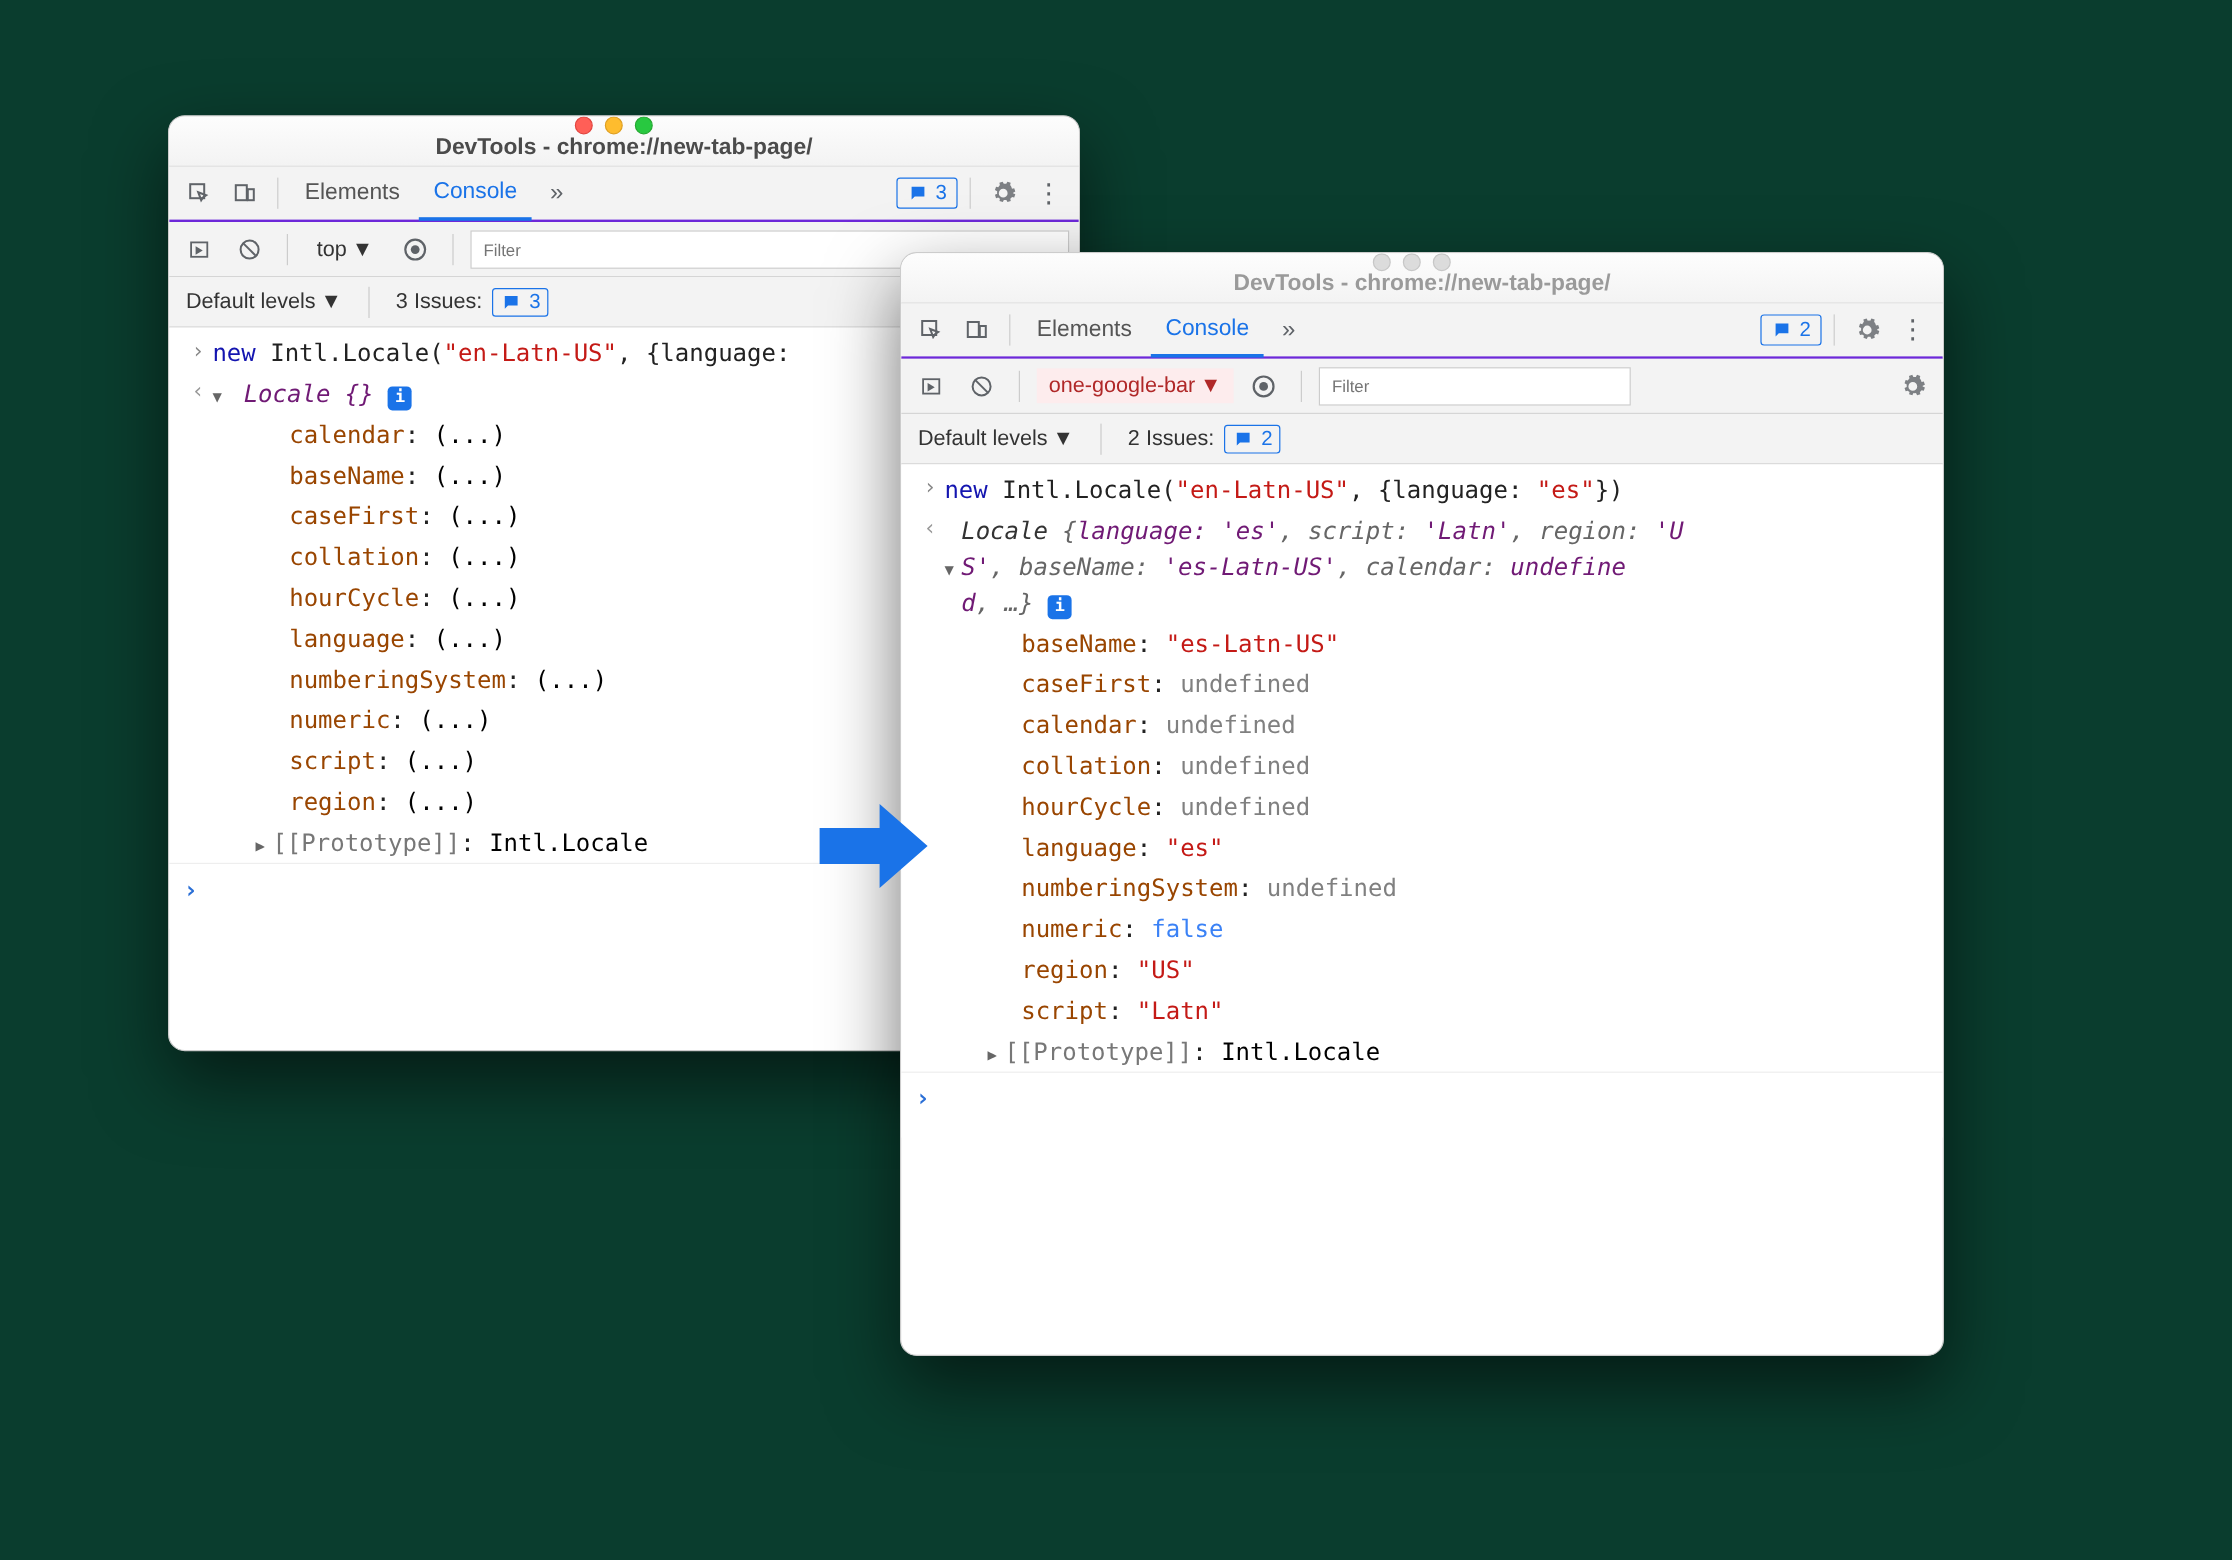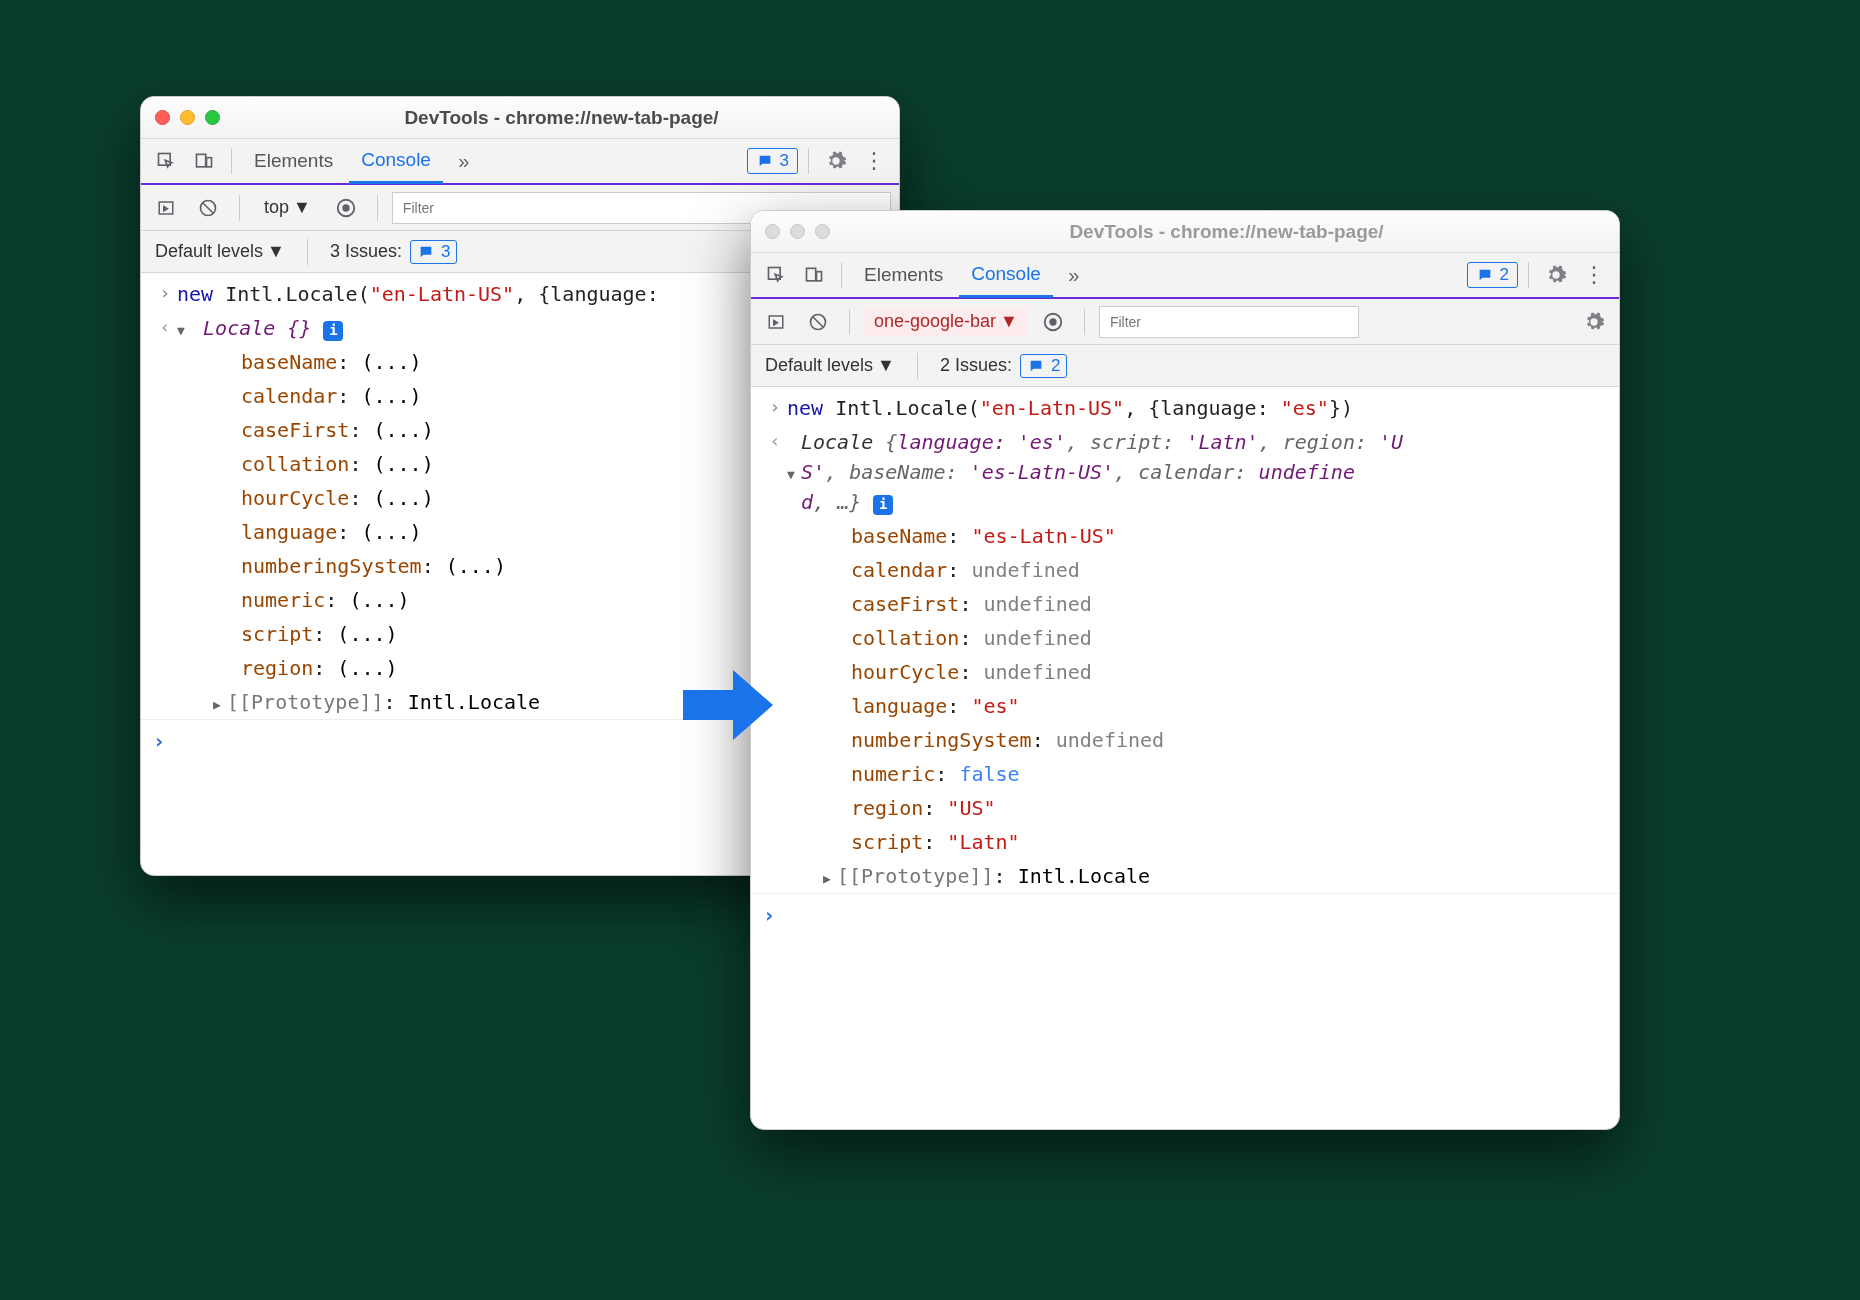--- a/index.html
+++ b/index.html
@@ -22,20 +22,21 @@
     overflow: hidden;
     border: 1px solid #ccc;
   }
   .titlebar {
     height: 42px;
     display: flex;
     align-items: center;
     padding: 0 14px;
     background: linear-gradient(#fdfdfd,#f3f3f3);
     border-bottom: 1px solid #d9d9d9;
+    flex-direction: column;
   }
   .traffic { display: flex; gap: 10px; margin-right: 18px; }
   .dot { width: 15px; height: 15px; border-radius: 50%; }
   .dot.red { background:#ff5f57; border:1px solid #e24640; }
   .dot.yellow { background:#febc2e; border:1px solid #dfa023; }
   .dot.green { background:#28c840; border:1px solid #26a932; }
   .dot.dim { background:#dcdcdc; border:1px solid #c7c7c7; }
   .title { flex:1; text-align:center; font-weight:600; color:#4b4b4b; font-size:19px; }
   
   .tabbar {
@@ -281,25 +282,25 @@
       <div class="gutter lightgray">‹</div>
       <div class="content">
         <span class="tri">▼</span>
         <span class="ital">Locale {}</span>
         <span class="info-badge">i</span>
       </div>
     </div>
     <div id="w1-props">
         <div class="row">
           <div class="gutter"></div>
+          <div class="content indent2"><span class="pname">calendar</span><span class="punc">: </span><span>(...)</span></div>
+        </div>
+        <div class="row">
+          <div class="gutter"></div>
           <div class="content indent2"><span class="pname">baseName</span><span class="punc">: </span><span>(...)</span></div>
-        </div>
-        <div class="row">
-          <div class="gutter"></div>
-          <div class="content indent2"><span class="pname">calendar</span><span class="punc">: </span><span>(...)</span></div>
         </div>
         <div class="row">
           <div class="gutter"></div>
           <div class="content indent2"><span class="pname">caseFirst</span><span class="punc">: </span><span>(...)</span></div>
         </div>
         <div class="row">
           <div class="gutter"></div>
           <div class="content indent2"><span class="pname">collation</span><span class="punc">: </span><span>(...)</span></div>
         </div>
         <div class="row">
@@ -448,25 +449,25 @@
         <div><span style="visibility:hidden" class="tri">▼</span><span class="ital">d</span><span>, …} </span><span class="info-badge">i</span></div>
       </div>
     </div>
     <div id="w2-props">
         <div class="row">
           <div class="gutter"></div>
           <div class="content indent2"><span class="pname">baseName</span><span class="punc">: </span><span class="str">"es-Latn-US"</span></div>
         </div>
         <div class="row">
           <div class="gutter"></div>
+          <div class="content indent2"><span class="pname">caseFirst</span><span class="punc">: </span><span class="undef">undefined</span></div>
+        </div>
+        <div class="row">
+          <div class="gutter"></div>
           <div class="content indent2"><span class="pname">calendar</span><span class="punc">: </span><span class="undef">undefined</span></div>
-        </div>
-        <div class="row">
-          <div class="gutter"></div>
-          <div class="content indent2"><span class="pname">caseFirst</span><span class="punc">: </span><span class="undef">undefined</span></div>
         </div>
         <div class="row">
           <div class="gutter"></div>
           <div class="content indent2"><span class="pname">collation</span><span class="punc">: </span><span class="undef">undefined</span></div>
         </div>
         <div class="row">
           <div class="gutter"></div>
           <div class="content indent2"><span class="pname">hourCycle</span><span class="punc">: </span><span class="undef">undefined</span></div>
         </div>
         <div class="row">

